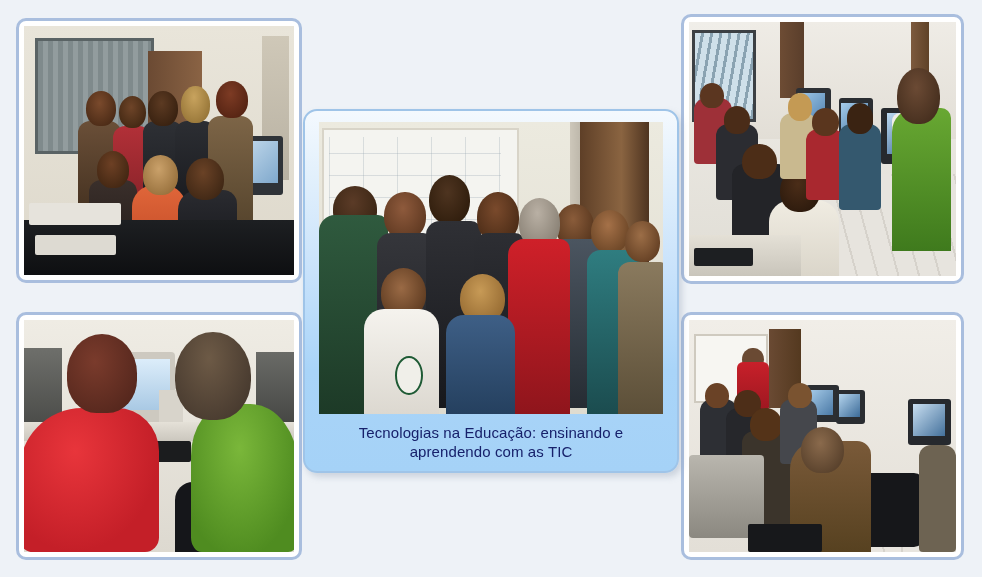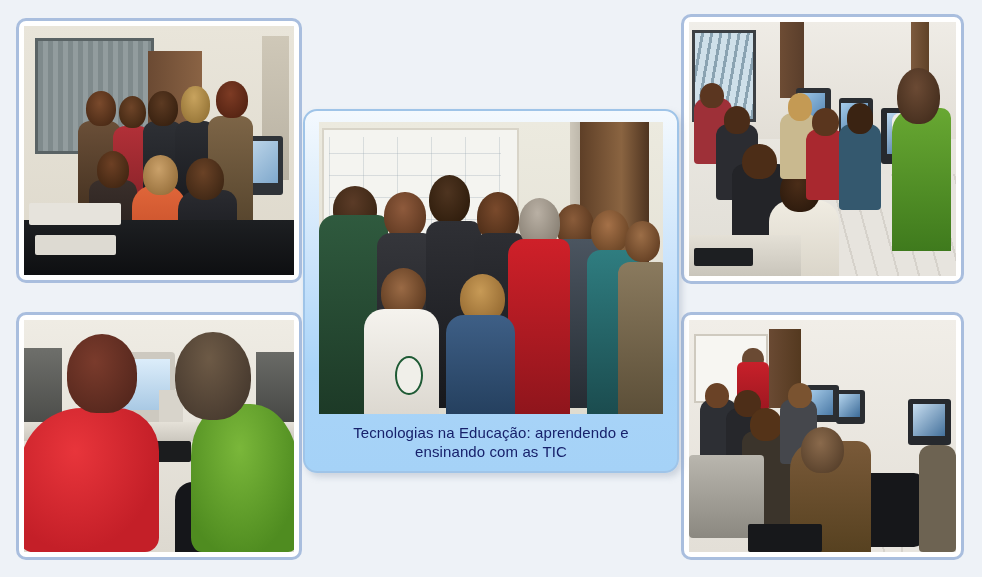--- a/index.html
+++ b/index.html
@@ -444,18 +444,18 @@
         <div class="sh cp-red"></div>
 
         <div class="sh cp-whitehead"></div>
         <div class="sh cp-white"></div>
         <div class="sh cp-logo"></div>
         <div class="sh cp-denimhead"></div>
         <div class="sh cp-denim"></div>
       </div>
     </div>
     <div id="center-caption">
-      <div>Tecnologias na Educação: aprendendo e</div>
-      <div>ensinando com as TIC</div>
+      <div>Tecnologias na Educação: ensinando e</div>
+      <div>aprendendo com as TIC</div>
     </div>
   </div>
 
 </div>
 
 </body></html>

